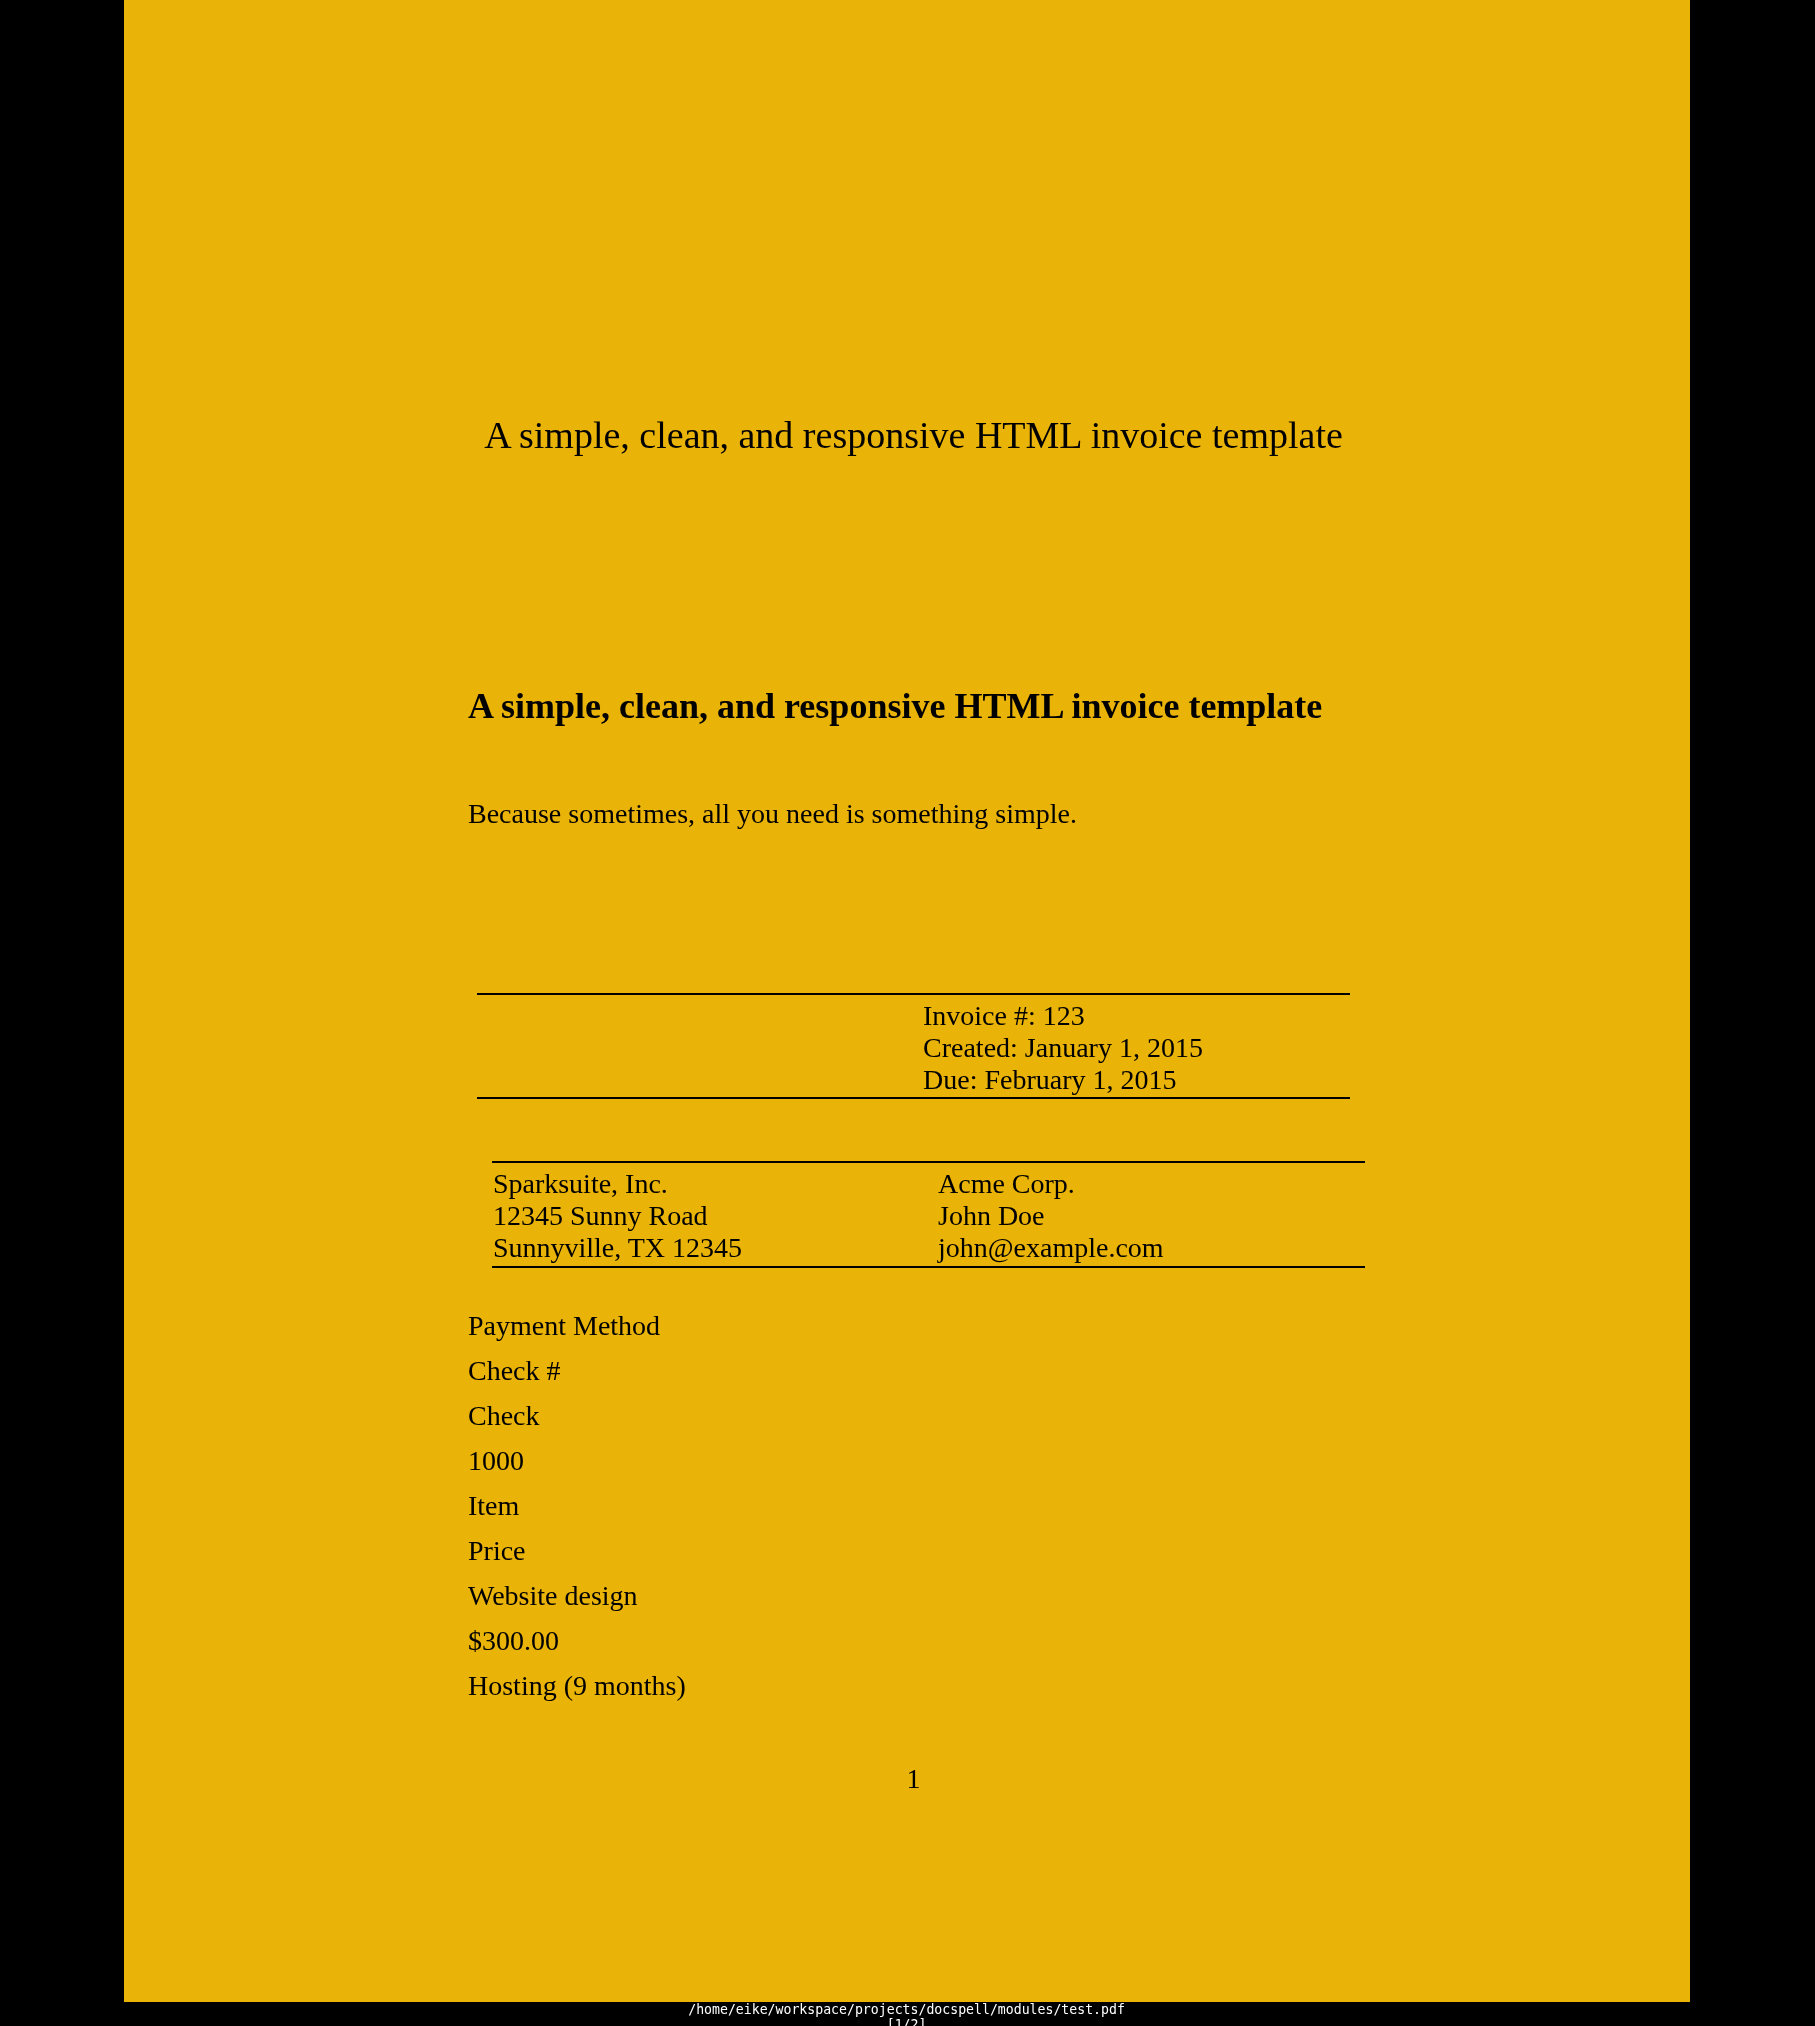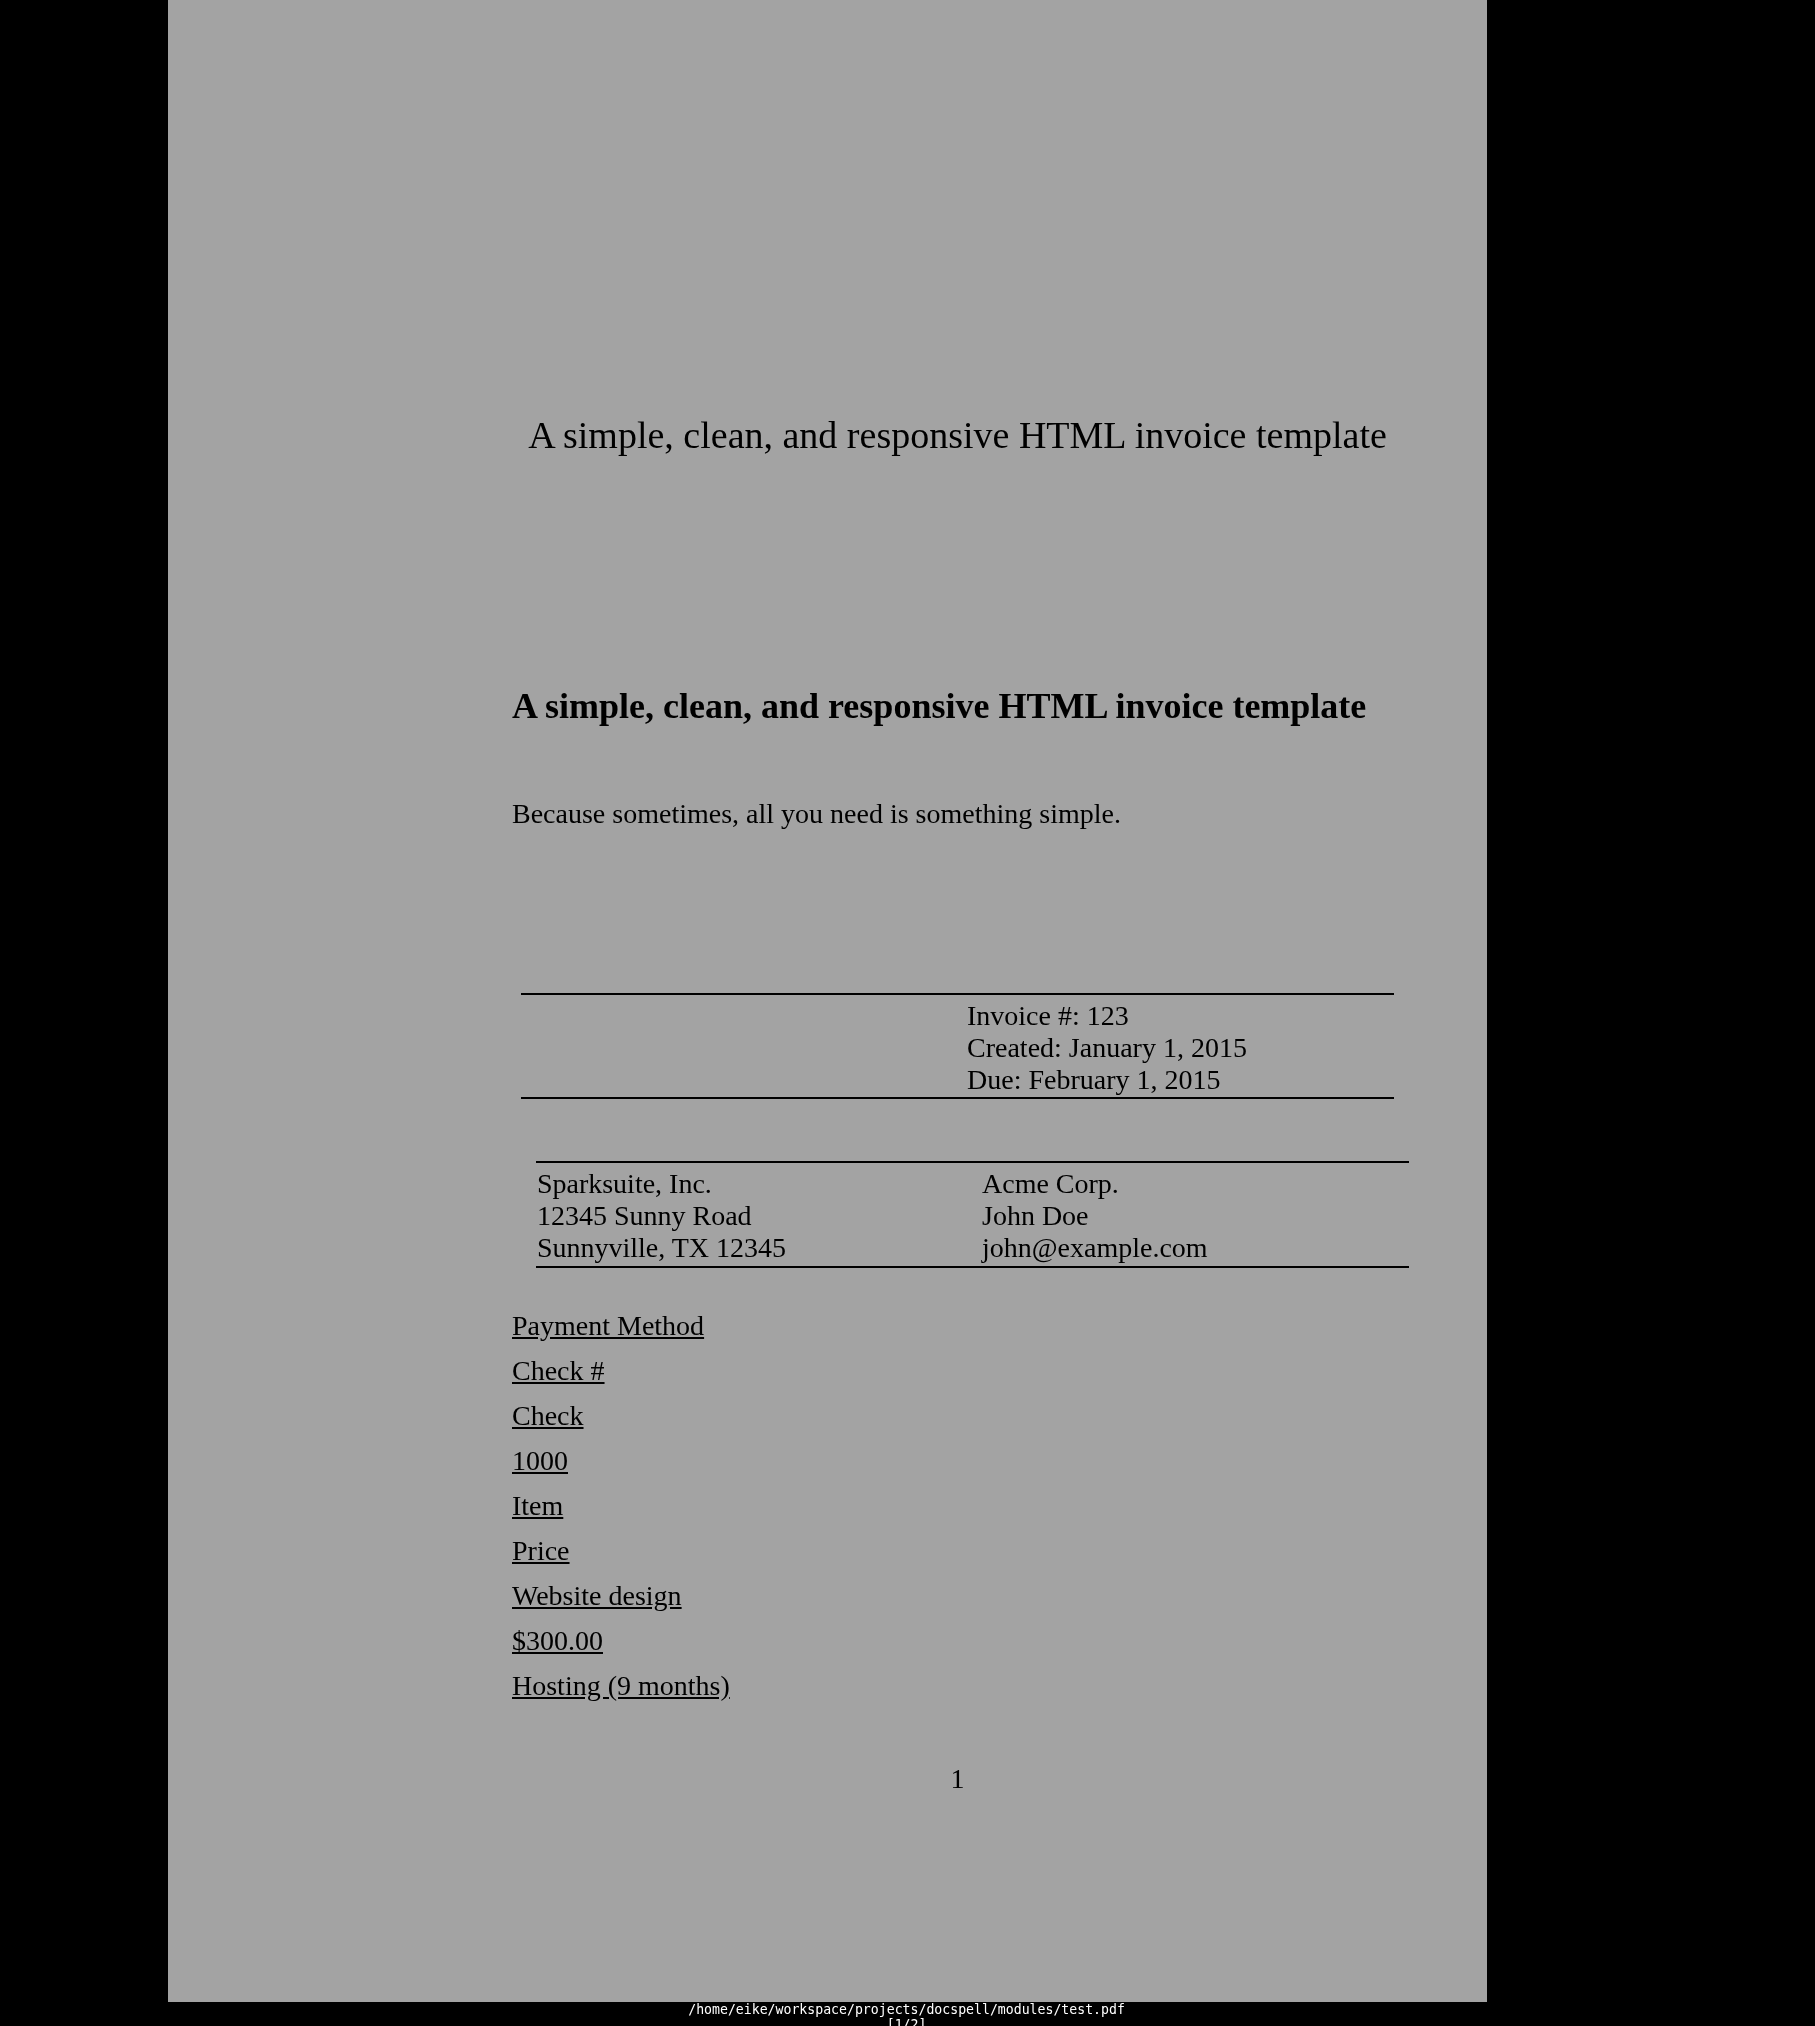--- a/index.html
+++ b/index.html
@@ -13,25 +13,24 @@
     position: relative;
     overflow: hidden;
     font-family: "Liberation Serif", "DejaVu Serif", serif;
   }
 
   
   .page {
     position: absolute;
     left: 124px;
     top: 0;
-    width: 1319px;
+    width: 1566px;
     height: 2002px;
-    background: #a3a3a3;
+    background: #eab308;
     color: #000000;
-    margin-left: 44px;
   }
 
   .doc-title {
     position: absolute;
     left: 344px;
     top: 410px;
     width: 891px;
     font-size: 38px;
     line-height: 50px;
     text-align: center;
@@ -119,21 +118,20 @@
   .detail-lines {
     position: absolute;
     left: 344px;
     top: 1303px;
     width: 891px;
     font-size: 28px;
   }
   .detail-line {
     line-height: 45px;
     white-space: nowrap;
-    text-decoration: underline;
   }
 
   .page-number {
     position: absolute;
     left: 344px;
     top: 1756px;
     width: 891px;
     text-align: center;
     font-size: 28px;
     line-height: 45px;

